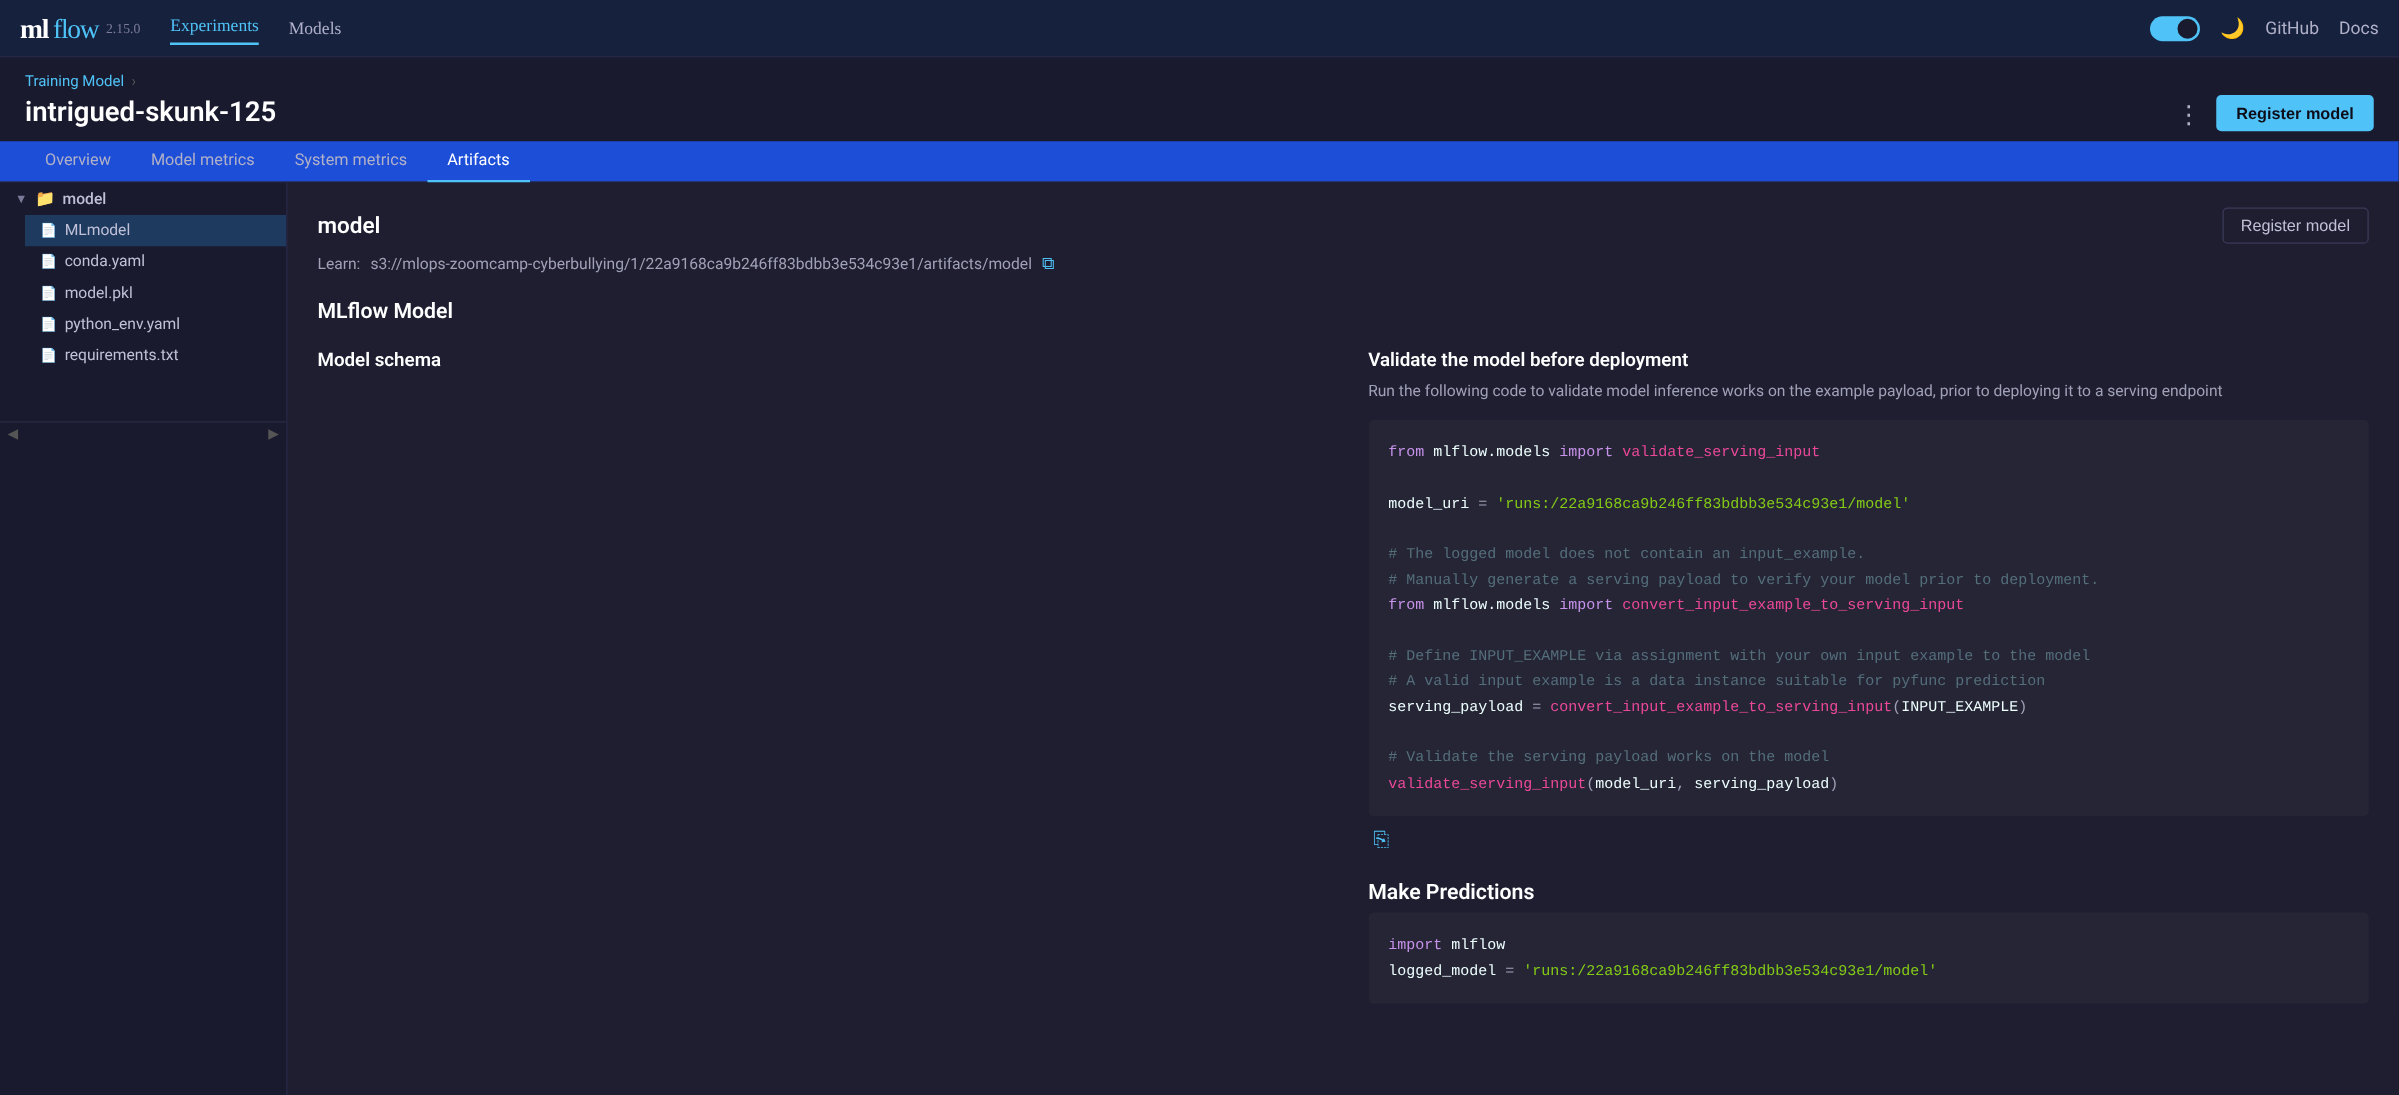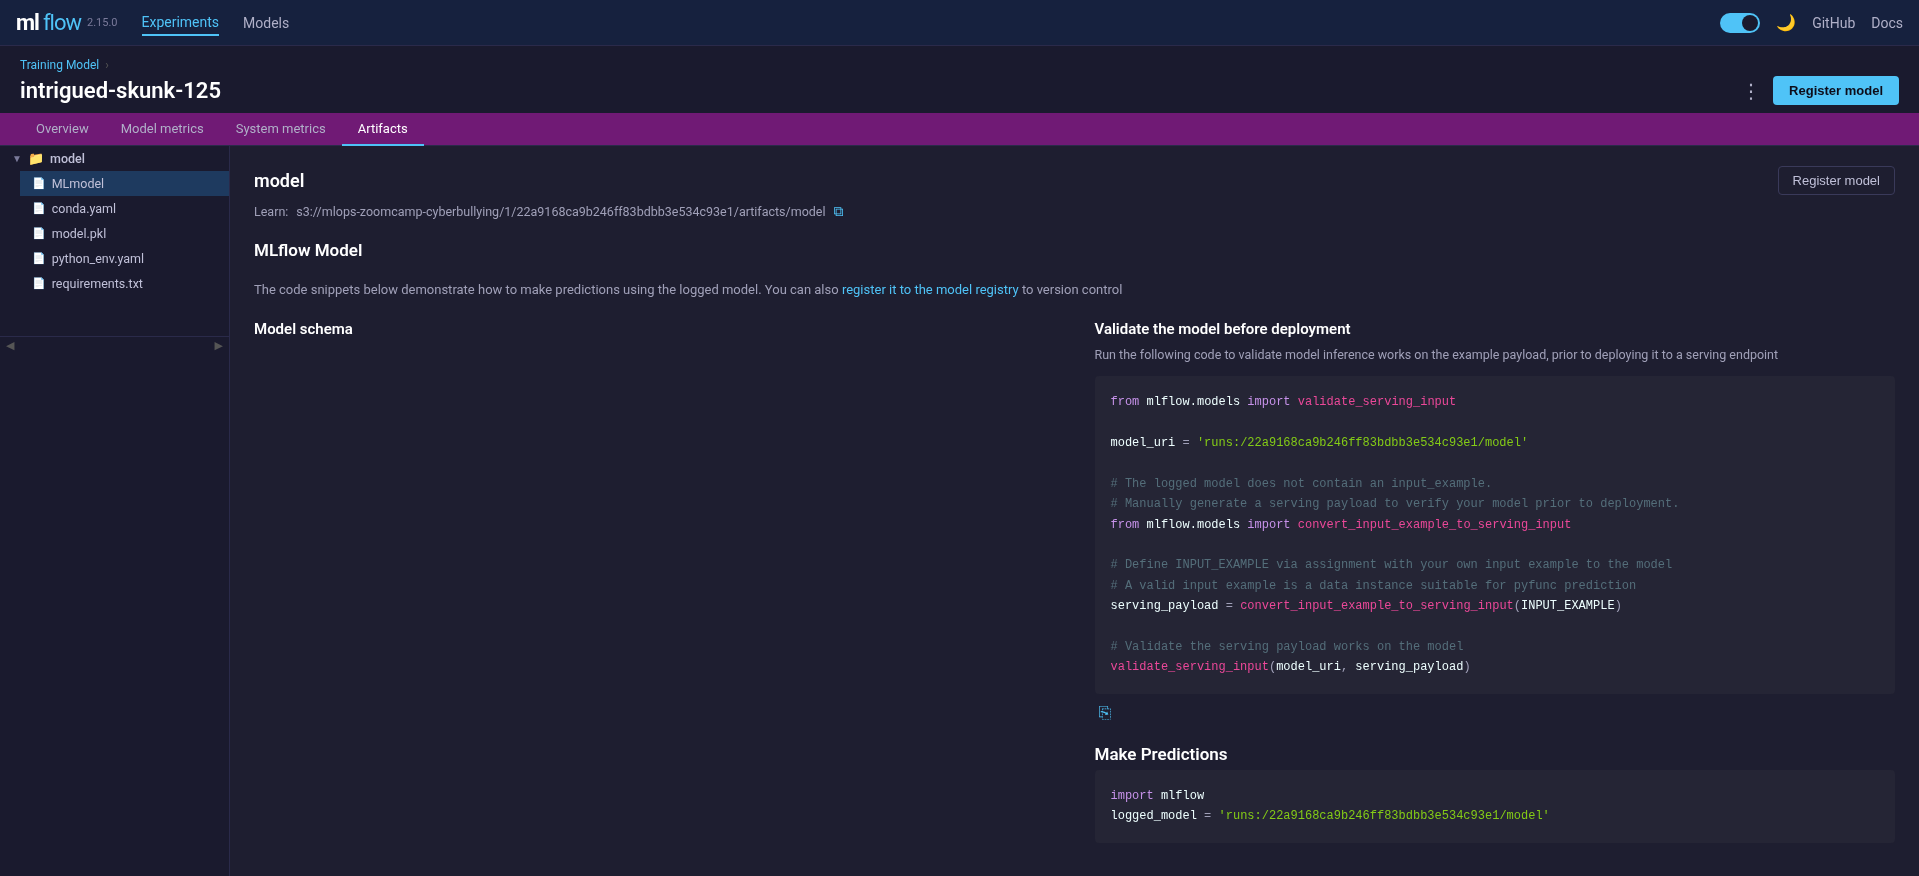--- a/index.html
+++ b/index.html
@@ -17,22 +17,23 @@
       background: #16213e;
       height: 46px;
       display: flex;
       align-items: center;
       padding: 0 16px;
       border-bottom: 1px solid #2a2a4a;
       justify-content: space-between;
     }
     .header-left {
       display: flex;
-      align-items: center;
+      align-items: flex-end;
       gap: 24px;
+      font-family: Liberation Serif, serif;
     }
     .logo {
       display: flex;
       align-items: center;
       gap: 4px;
     }
     .logo-ml {
       font-size: 22px;
       font-weight: 700;
       color: #fff;
@@ -145,21 +146,21 @@
       font-weight: 600;
       cursor: pointer;
     }
 
     
     .tabs {
       display: flex;
       gap: 0;
       border-bottom: 1px solid #2a2a4a;
       padding: 0 20px;
-      background: #701a75;
+      background: #1d4ed8;
     }
     .tab {
       padding: 8px 16px;
       color: #b0b0c8;
       cursor: pointer;
       font-size: 13px;
       border-bottom: 2px solid transparent;
       margin-bottom: -1px;
     }
     .tab.active {
@@ -482,23 +483,20 @@
       <button class="register-model-btn">Register model</button>
     </div>
 
     <div class="path-row">
       <span>Learn:</span>
       <span>s3://mlops-zoomcamp-cyberbullying/1/22a9168ca9b246ff83bdbb3e534c93e1/artifacts/model</span>
       <span class="copy-icon">⧉</span>
     </div>
 
     <div class="section-title">MLflow Model</div>
-    <div class="section-desc">
-      <span>The code snippets below demonstrate how to make predictions using the logged model. You can also </span><a class="section-link">register it to the model registry</a><span> to version control</span>
-    </div>
 
     <div class="two-col">
 
       <div class="col-section">
         <h3>Model schema</h3>
       </div>
 
       <div class="col-section">
         <h3>Validate the model before deployment</h3>
         <div class="col-desc">Run the following code to validate model inference works on the example payload, prior to deploying it to a serving endpoint</div>

